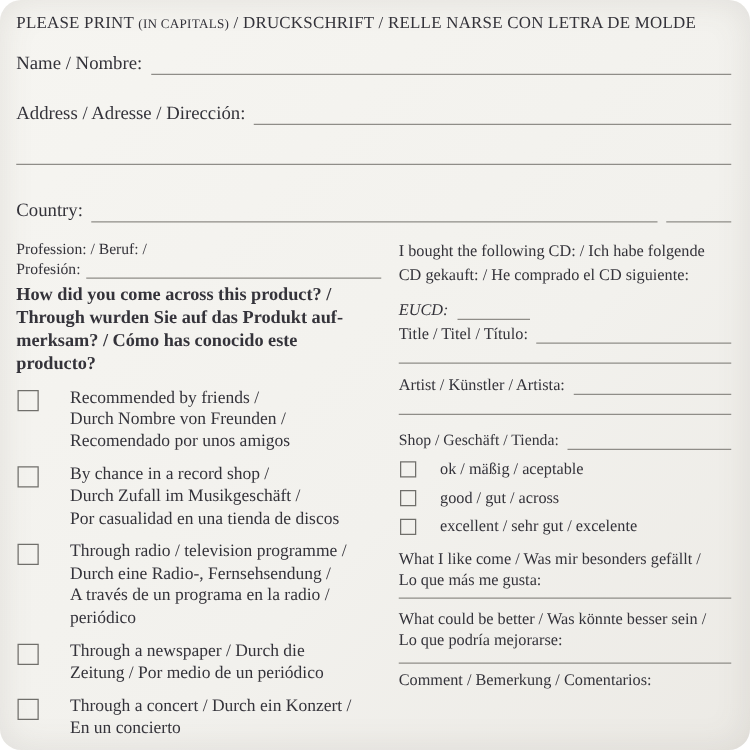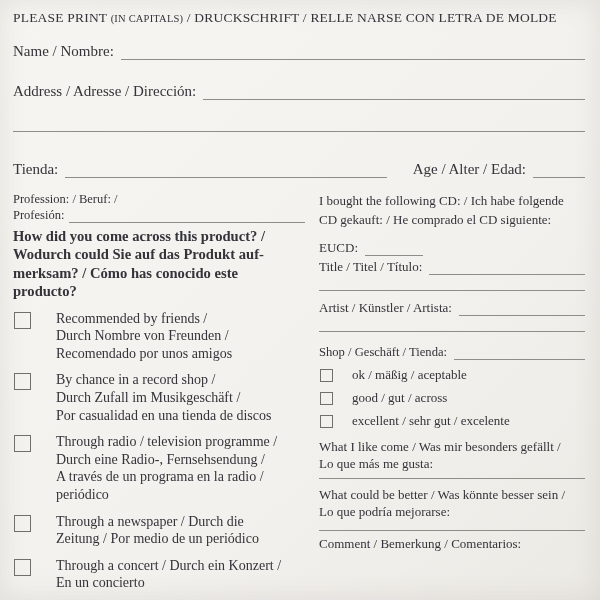--- a/index.html
+++ b/index.html
@@ -7,20 +7,21 @@
     position:relative;
     width:600px;height:600px;
     box-sizing:border-box;
     background:#f3f2ee;
     background:linear-gradient(135deg,#f6f5f1 0%,#f2f1ed 60%,#eceae5 100%);
     color:#34333a;
     font-family:"Liberation Serif","DejaVu Serif",serif;
     padding:10px 15px 8px 13px;
     overflow:hidden;
     box-shadow:inset 0 0 28px rgba(90,85,75,.12);
+    border-radius:17px;
   }
   .hdr{font-size:13.5px;letter-spacing:.2px;white-space:nowrap;}
   .hdr .small-caps{font-size:10.5px;}
   .row{display:flex;align-items:flex-start;}
   .lbl{white-space:nowrap;}
   .wline{flex:1;border-bottom:1px solid #8f8d88;margin-left:7px;align-self:stretch;}
   .wline.short{flex:0 0 52px;}
   .wline.eucd{flex:0 0 58px;}
   .sline{border-bottom:1px solid #8f8d88;height:0;}
   .top{font-size:15px;}
@@ -33,21 +34,21 @@
   .colL{width:292px;flex:none;}
   .colR{flex:1;min-width:0;font-size:13px;}
   .prof{font-size:12.5px;line-height:16px;}
   .profrow .wline{margin-left:5px;}
   .qhead{font-weight:bold;font-size:14.6px;line-height:18.4px;margin-top:4px;}
   .opt{display:flex;margin-top:9px;}
   .cb{flex:none;border:1.5px solid #706f6b;background:transparent;display:inline-block;box-sizing:border-box;}
   .cbL{width:17px;height:17px;margin:2px 0 0 1px;}
   .optlines{margin-left:25px;font-size:14px;line-height:17.6px;}
   .cd-p{line-height:19px;}
-  .eucd-row{margin-top:11px;}
+  .eucd-row{margin-top:11px;font-style:italic;}
   .title-row{margin-top:3px;}
   .fl-1{margin-top:15px;}
   .artist-row{margin-top:9px;}
   .fl-2{margin-top:15px;}
   .shop-row{margin-top:13px;font-size:12.6px;}
   .find-row{margin-top:5px;line-height:20px;}
   .rate{display:flex;align-items:center;margin-top:7px;}
   .cbR{width:13px;height:13px;margin-left:1px;}
   .rate-lbl{margin-left:19px;}
   .like{margin-top:9px;line-height:17.4px;}
@@ -72,38 +73,37 @@
     <span class="wline"></span>
   </div>
 
   <div class="row top addr-row">
     <span class="lbl">Address / Adresse / Dirección:</span>
     <span class="wline"></span>
   </div>
   <div class="sline addr2"></div>
 
   <div class="row top country-row">
-    <span class="lbl">Tienda:</span>
+    <span class="lbl">Country:</span>
     <span class="wline"></span>
-    <span class="lbl age-lbl">Age / Alter / Edad:</span>
     <span class="wline short"></span>
   </div>
 
   <div class="cols">
 
     <div class="colL">
       <div class="prof">Profession: / Beruf: /</div>
       <div class="row prof profrow">
         <span class="lbl">Profesión:</span>
         <span class="wline"></span>
       </div>
 
       <div class="qhead">
         <div>How did you come across this product? /</div>
-        <div>Wodurch could Sie auf das Produkt auf-</div>
+        <div>Through wurden Sie auf das Produkt auf-</div>
         <div>merksam? / Cómo has conocido este producto?</div>
       </div>
 
       <div class="opt">
         <span class="cb cbL"></span>
         <div class="optlines">
           <div>Recommended by friends /</div>
           <div>Durch Nombre von Freunden /</div>
           <div>Recomendado por unos amigos</div>
         </div>

